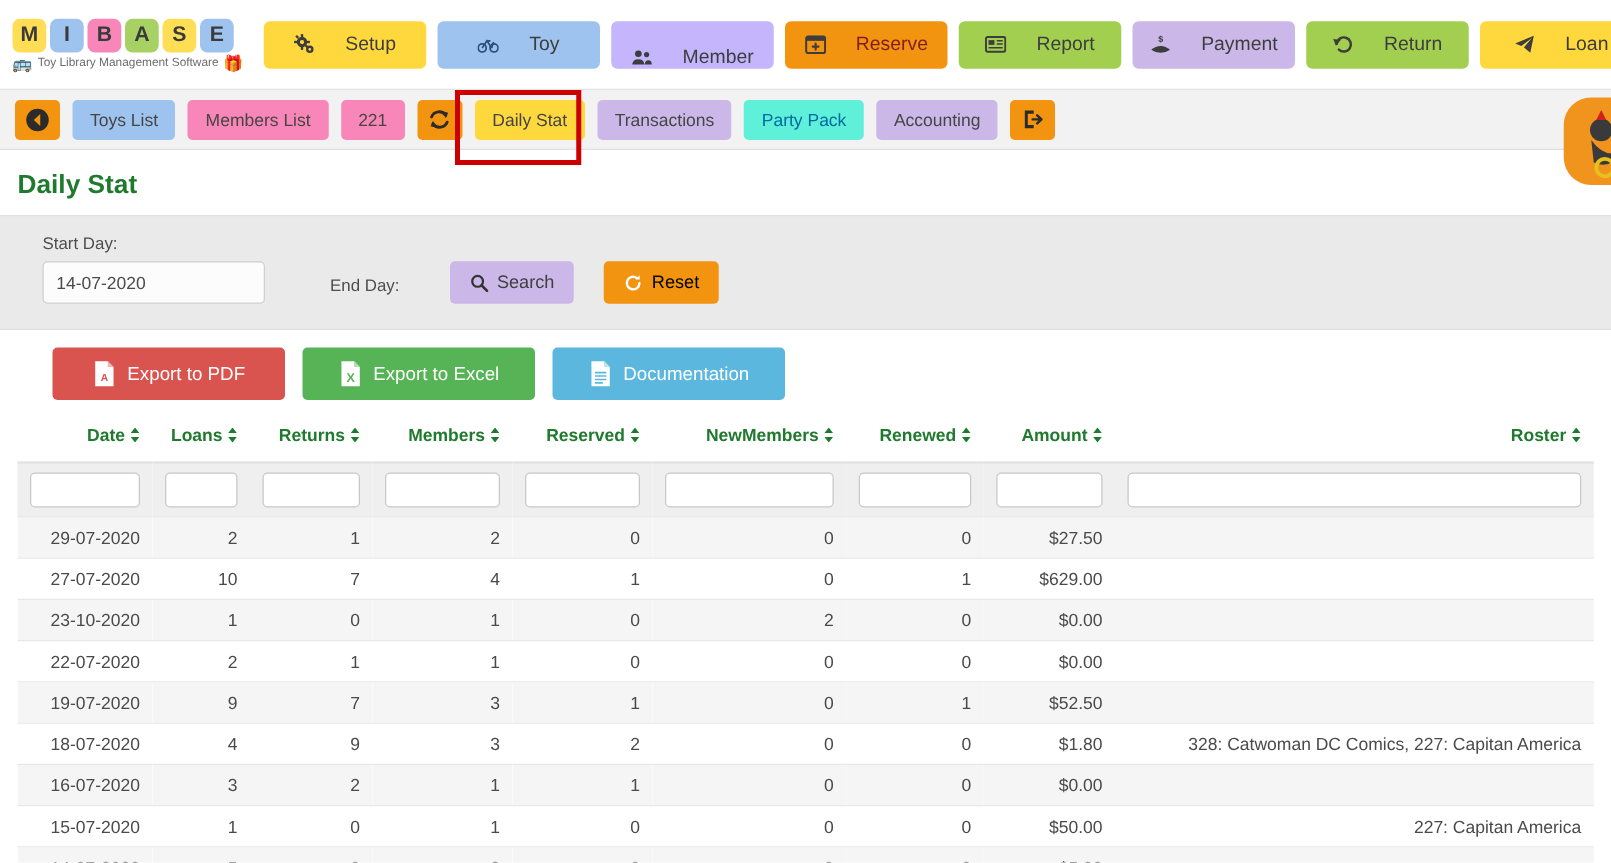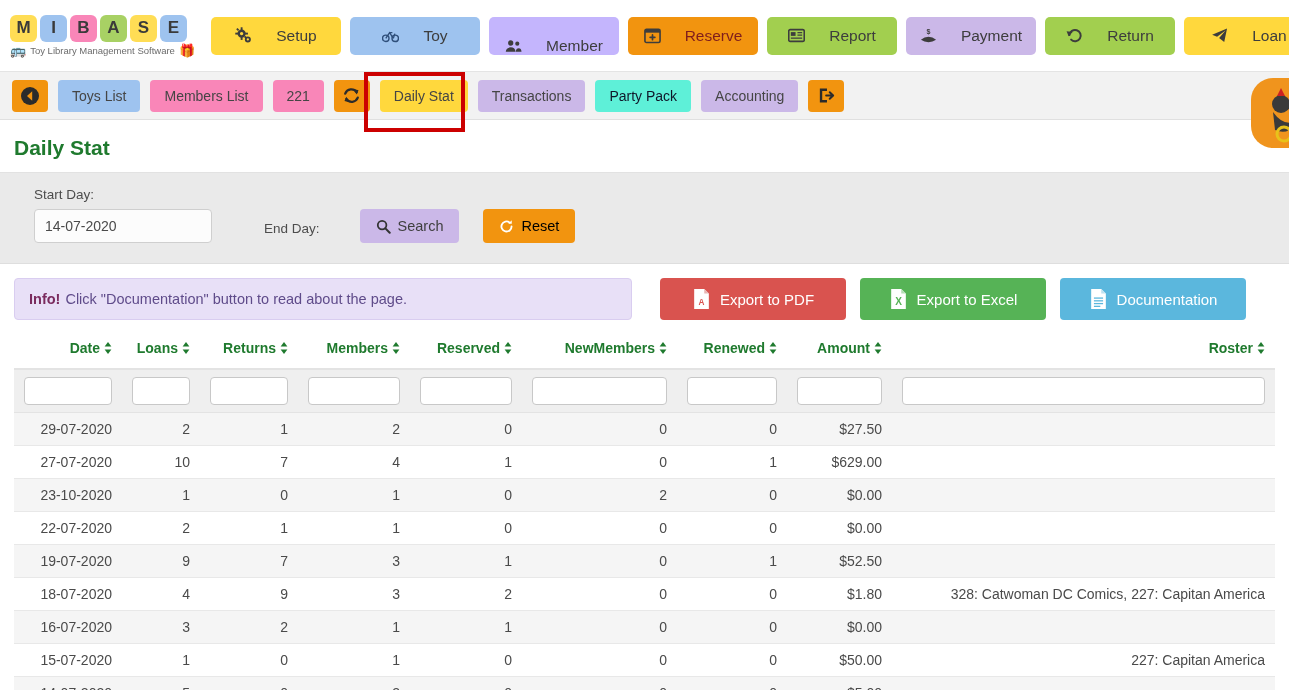--- a/index.html
+++ b/index.html
@@ -375,21 +375,21 @@
         <path d="M12.4 3.2 L17.4 4.4 L15.4 9 Z" fill="#2b2b2b"></path>
         <path d="M7.6 17 L2.6 15.8 L4.6 11.2 Z" fill="#2b2b2b"></path>
       </svg>
     </button>
     <button class="sbtn" style="background: rgb(255, 216, 61); color: rgb(69, 69, 69);">
       <span>Daily Stat</span>
     </button>
     <button class="sbtn" style="background: rgb(203, 184, 232); color: rgb(69, 69, 69);">
       <span>Transactions</span>
     </button>
-    <button class="sbtn" style="background: rgb(94, 240, 216); color: #0f172a;">
+    <button class="sbtn" style="background: rgb(94, 240, 216); color: #0369a1;">
       <span>Party Pack</span>
     </button>
     <button class="sbtn" style="background: rgb(203, 184, 232); color: rgb(69, 69, 69);">
       <span>Accounting</span>
     </button>
     <button class="sbtn icononly" style="background: rgb(242, 148, 15); color: rgb(61, 61, 61);">
       <svg width="19" height="19" viewBox="0 0 20 20">
         <path d="M3 2.6 h7.5 v2.6 h-5 v9.6 h5 v2.6 h-7.5 z" fill="#2b2b2b"></path>
         <path d="M9.6 10 h6.4 M13.4 6.6 L17 10 L13.4 13.4" fill="none" stroke="#2b2b2b" stroke-width="2.1" stroke-linecap="round" stroke-linejoin="round"></path>
       </svg>
@@ -428,24 +428,20 @@
   <button class="actbtn btn-reset">
     <svg width="15" height="15" viewBox="0 0 16 16">
       <path d="M13.4 8 A5.4 5.4 0 1 1 11.3 3.7" fill="none" stroke="#fff" stroke-width="2" stroke-linecap="round"></path>
       <path d="M13.6 1.2 L13.6 5.0 L9.9 5.0 Z" fill="#fff"></path>
     </svg>
     <span>Reset</span>
   </button>
 </div>
 
 <div class="inforow">
-  <div class="infobox">
-    <b>Info!</b>
-    <span>Click "Documentation" button to read about the page.</span>
-  </div>
   <div class="expgap"></div>
 
   <button class="expbtn pdfb">
     <svg width="19" height="22" viewBox="0 0 20 24">
       <path d="M2 1 h11 l5 5 v17 h-16 z" fill="#ffffff"></path>
       <path d="M13 1 v5 h5 z" fill="#e9b4b2"></path>
       <text x="10" y="18" font-size="9" font-weight="bold" fill="#d9534f" text-anchor="middle" font-family="Liberation Sans, sans-serif">A</text>
     </svg>
     <span>Export to PDF</span>
   </button>

